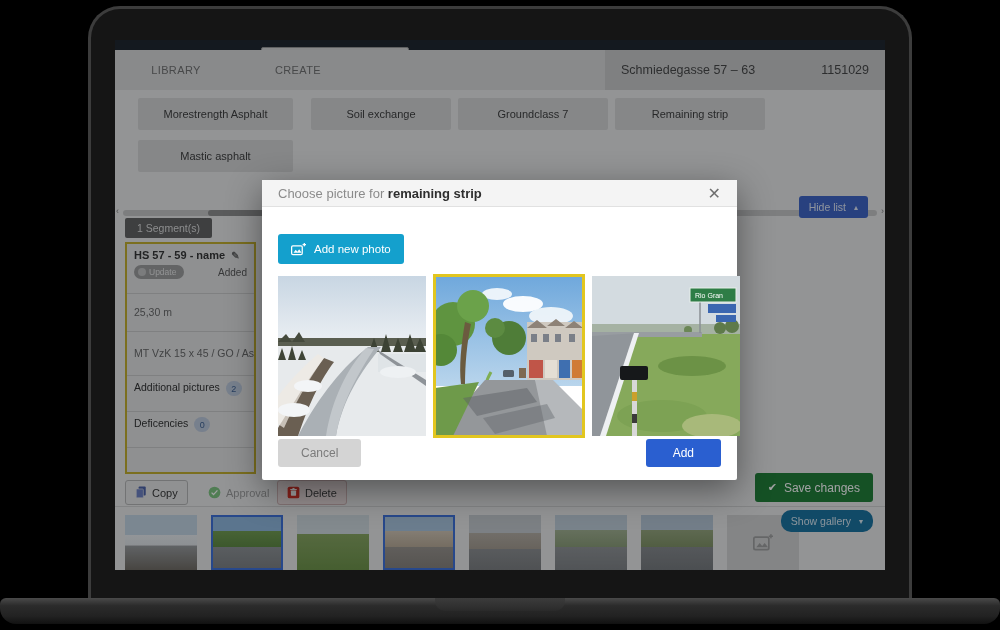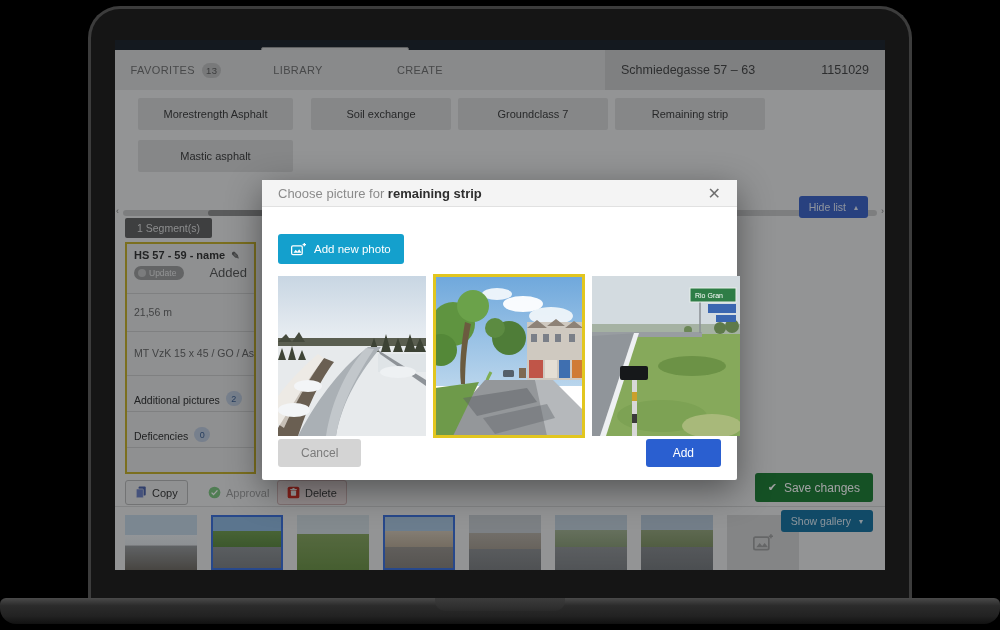--- a/index.html
+++ b/index.html
@@ -54,40 +54,40 @@
   
   .seg-tag { position:absolute; left:10px; top:178px; padding:4px 12px; background:#5f5f5f; color:#dcdcdc; font-size:10.5px; border-radius:2px; }
   .seg-card { position:absolute; left:10px; top:202px; width:131px; height:232px; background:#e2e2e2; border:2px solid #c2ad2b; }
   .seg-row { border-bottom:1px solid #c8c8c8; padding:5px 7px; }
   .seg-title { font-size:11px; font-weight:bold; color:#333; white-space:nowrap; }
   .seg-title .pencil { font-size:10px; color:#666; margin-left:3px; }
   .seg-sub { display:flex; align-items:center; margin-top:4px; }
   .pill { display:inline-flex; align-items:center; gap:3px; background:#9b9b9b; border-radius:9px; padding:2px 8px 2px 4px;
     color:#e6e6e6; font-size:8.5px; }
   .pill .dot { width:8px; height:8px; border-radius:50%; background:#c2c2c2; }
-  .seg-added { margin-left:auto; font-size:13px; color:#555; }
+  .seg-added { margin-left:auto; font-size:10px; color:#555; }
   .seg-plain { font-size:10.5px; color:#666; white-space:nowrap; overflow:hidden; }
-  .seg-line { display:flex; align-items:flex-end; font-size:10.5px; color:#2f2f2f; }
+  .seg-line { display:flex; align-items:flex-start; font-size:10.5px; color:#2f2f2f; }
   .cnt-badge { margin-left:6px; min-width:16px; height:15px; border-radius:8px; background:#bcc8db; color:#3c5f91;
     font-size:9px; display:inline-flex; align-items:center; justify-content:center; padding:0 4px; }
   .cnt-badge.zero { background:#bcc8db; }
 
   
   .act-btn { position:absolute; top:440px; height:25px; display:flex; align-items:center; gap:5px; font-size:11px;
     border-radius:3px; padding:0 9px; cursor:pointer; }
   .btn-copy { left:10px; background:#e4e4e4; border:1px solid #b4b4b4; color:#333; }
   .btn-approval { left:84px; background:transparent; color:#9a9a9a; }
   .btn-delete { left:162px; background:#ecdede; border:1px solid #cdb2b2; color:#3a3a3a; }
 
   .btn-save { position:absolute; right:12px; top:433px; height:29px; background:#1e7c35; color:#fff; font-size:12px;
     display:flex; align-items:center; gap:7px; padding:0 13px; border-radius:3px; cursor:pointer; }
   .btn-hide { position:absolute; right:17px; top:156px; height:22px; background:#3c63c6; color:#dfe6f5; font-size:10.5px;
     display:flex; align-items:center; gap:8px; padding:0 10px; border-radius:3px; cursor:pointer; }
   .btn-gallery { position:absolute; right:12px; top:470px; height:22px; background:#17719f; color:#d9e8f2; font-size:10.5px;
-    display:flex; align-items:center; gap:8px; padding:0 10px; border-radius:3px; cursor:pointer; z-index:3; }
+    display:flex; align-items:center; gap:8px; padding:0 10px; border-radius:10px; cursor:pointer; z-index:3; }
   .mini-caret { font-size:8px; }
 
   .divider { position:absolute; left:0; top:466px; width:770px; height:1px; background:#cfcfcf; }
 
   
   .thumb-box { position:absolute; top:475px; width:72px; height:55px; background:#d0d0d0; cursor:pointer; }
   .thumb-box.sel { border:2px solid #3a6fd8; }
   .th1 { background:linear-gradient(180deg,#c2d4e2 0%,#c2d4e2 36%,#e8ebee 36%,#dfe3e6 55%,#97999b 56%,#6f6a62 100%); }
   .th2 { background:linear-gradient(180deg,#8fb7dd 0%,#8fb7dd 28%,#6f9a4e 28%,#5d8841 58%,#8d9194 58%,#7c7f82 100%); }
   .th3 { background:linear-gradient(180deg,#cfd8dd 0%,#cfd8dd 34%,#86a45f 34%,#6c9246 100%); }
@@ -180,24 +180,20 @@
               </svg>
           </span>
           <span>Account</span>
           <span class="caret">▾</span>
         </div>
       </div>
     </div>
 
     <div class="tabbar">
       <div class="tab">
-        <span>FAVORITES</span>
-        <span class="badge">13</span>
-      </div>
-      <div class="tab">
         <span>LIBRARY</span>
       </div>
       <div class="tab">
         <span>CREATE</span>
       </div>
       <div class="tab-info">
         <span class="street">Schmiedegasse 57 – 63</span>
         <span class="num">1151029</span>
       </div>
     </div>
@@ -237,21 +233,21 @@
           <span class="pencil">✎</span>
         </div>
         <div class="seg-sub">
           <span class="pill">
             <span class="dot"></span>
             <span>Update</span>
           </span>
           <span class="seg-added">Added</span>
         </div>
       </div>
-      <div class="seg-row seg-plain" style="height:38px; padding-top:12px;">21,56 m</div>
+      <div class="seg-row seg-plain" style="height:38px; padding-top:12px;">25,30 m</div>
       <div class="seg-row seg-plain" style="height:44px; padding-top:15px;">MT VzK 15 x 45 / GO / As</div>
       <div class="seg-row seg-line" style="height:36px;">
         <span>Additional pictures</span>
         <span class="cnt-badge">2</span>
       </div>
       <div class="seg-row seg-line" style="height:36px;">
         <span>Deficencies</span>
         <span class="cnt-badge zero">0</span>
       </div>
     </div>

